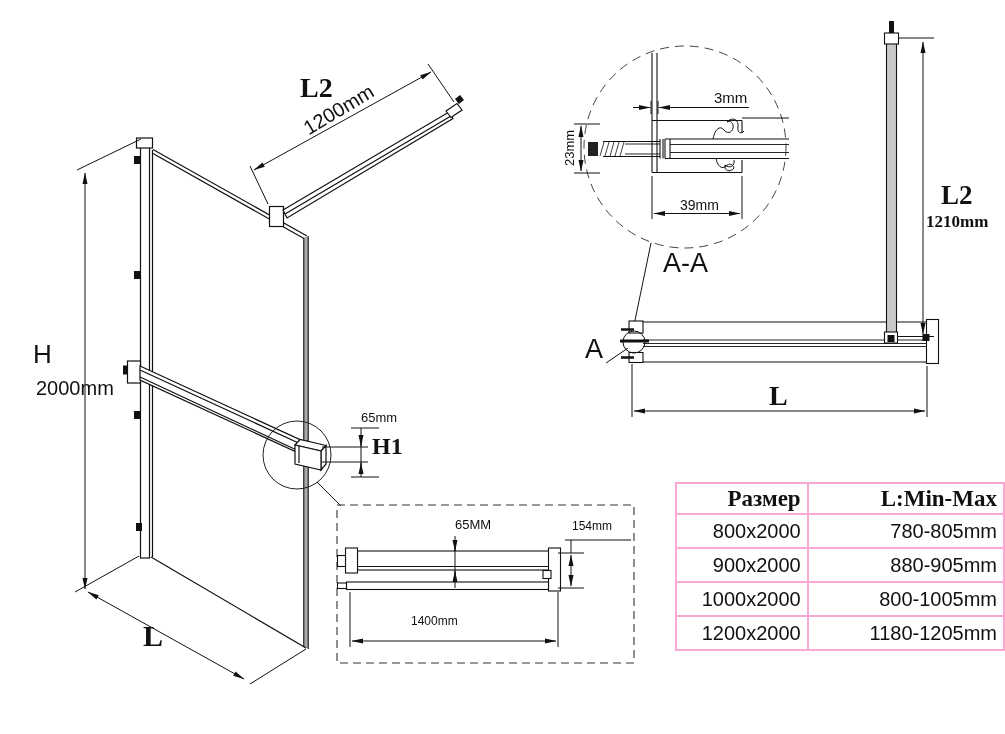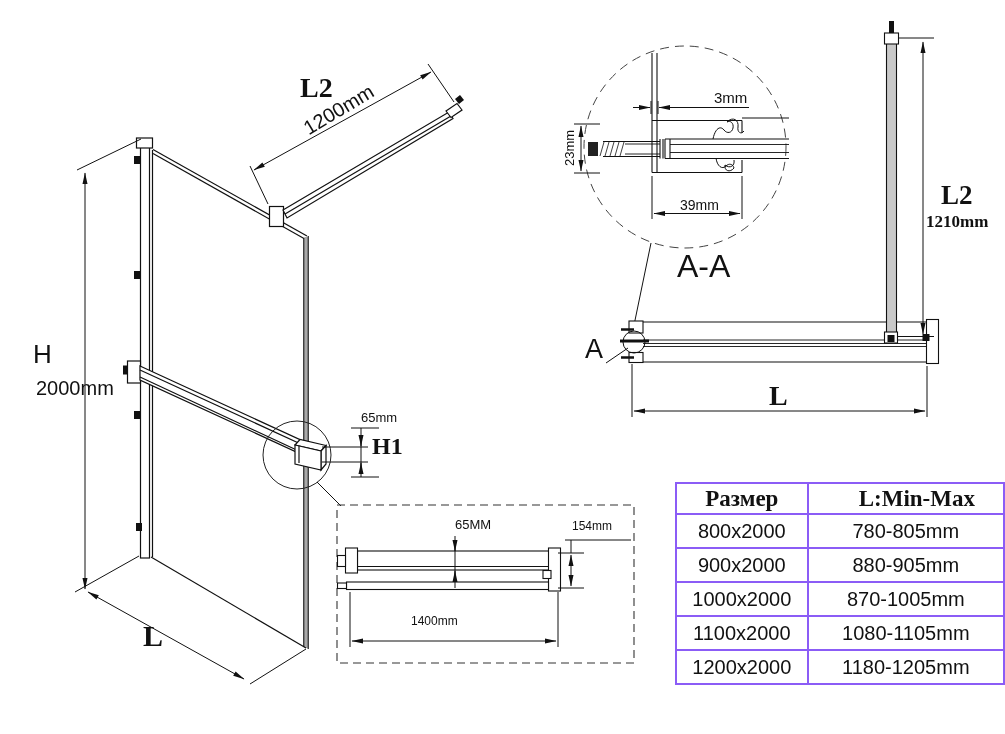--- a/index.html
+++ b/index.html
@@ -10,35 +10,35 @@
   .sans{font-family:"Liberation Sans",sans-serif;}
   .serifb{font-family:"Liberation Serif",serif;font-weight:700;}
   
   .iso-h      {left:33px;  top:341px; font-size:26px;}
   .iso-hval   {left:13px;  top:378px; font-size:20px;margin-left:23px;}
   .iso-l2     {left:300px; top:74px;  font-size:28px;}
   .iso-l2val  {left:300px; top:121px; font-size:20px; transform:rotate(-31deg); transform-origin:0 0;}
   .iso-l      {left:143px; top:621px; font-size:30px;}
   .iso-65     {left:361px; top:411px; font-size:13px;}
   .iso-h1     {left:372px; top:434px; font-size:24px;}
-  .aa-title   {left:677px; top:250px; font-size:32px;text-align:center;}
+  .aa-title   {left:663px; top:250px; font-size:27px;text-align:center;}
   .aa-3       {left:714px; top:90px;  font-size:15px;}
   .aa-23      {left:569px; top:148px; font-size:13px; transform:translate(-50%,-50%) rotate(-90deg);}
   .aa-39      {left:680px; top:198px; font-size:14px;}
   .a-cut      {left:585px; top:336px; font-size:27px;}
   .sv-l2      {left:941px; top:182px; font-size:27px;}
   .sv-l2val   {left:926px; top:213px; font-size:17px;}
   .sv-l       {left:769px; top:382px; font-size:28px;}
   .bx-65      {left:455px; top:518px; font-size:13px;}
   .bx-154     {left:572px; top:520px; font-size:12px;}
   .bx-1400    {left:411px; top:615px; font-size:12px;}
   
   table.size{position:absolute;left:675px;top:482px;border-collapse:collapse;
              background:#fff;}
-  table.size th,table.size td{border:2px solid #8b5cf6;text-align:center;padding:0 6px;}
+  table.size th,table.size td{border:2px solid #f9a8d4;text-align:right;padding:0 6px;}
   table.size th{font-family:"Liberation Serif",serif;font-weight:700;font-size:23px;
                 height:29px;}
   table.size td{font-family:"Liberation Sans",sans-serif;font-size:20px;height:32px;}
   table.size .c1{width:118px;}
   table.size .c2{width:162px;padding-left:28px;}
 </style>
 </head>
 <body>
 
 <div class="canvas">
@@ -264,25 +264,21 @@
       <tr>
         <td>800x2000</td>
         <td>780-805mm</td>
       </tr>
       <tr>
         <td>900x2000</td>
         <td>880-905mm</td>
       </tr>
       <tr>
         <td>1000x2000</td>
-        <td>870-1005mm</td>
-      </tr>
-      <tr>
-        <td>1100x2000</td>
-        <td>1080-1105mm</td>
+        <td>800-1005mm</td>
       </tr>
       <tr>
         <td>1200x2000</td>
         <td>1180-1205mm</td>
       </tr>
     </tbody>
   </table>
 
 </div>
 

